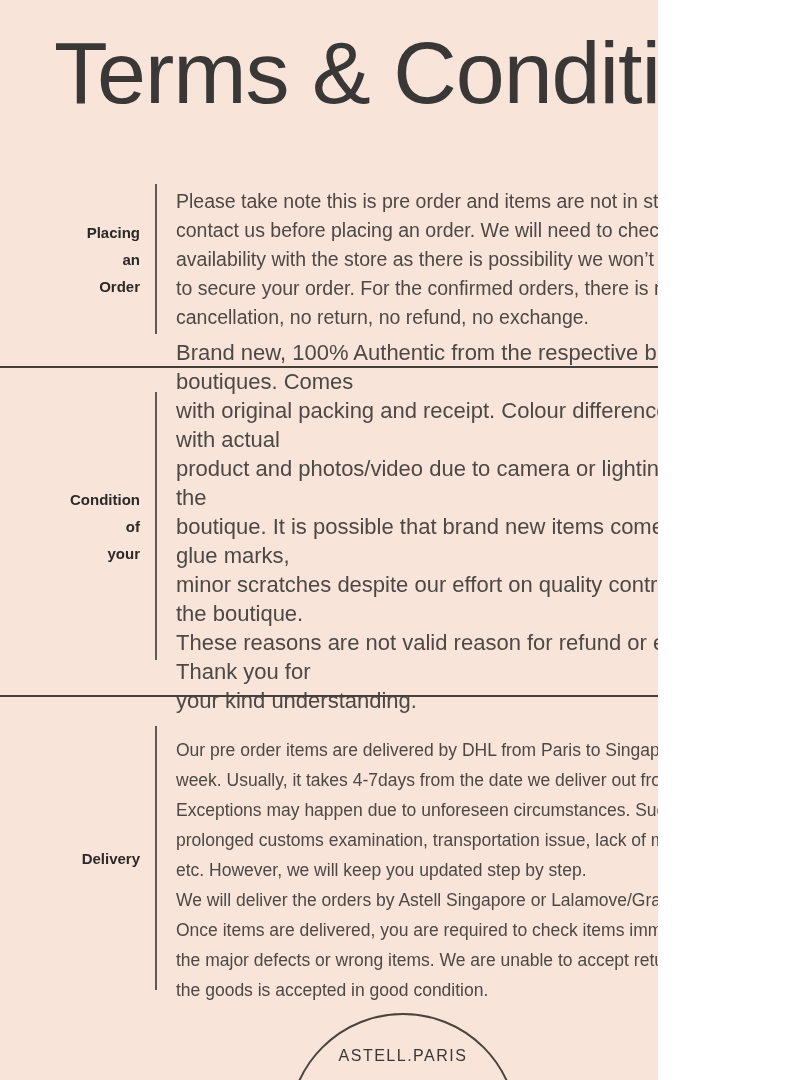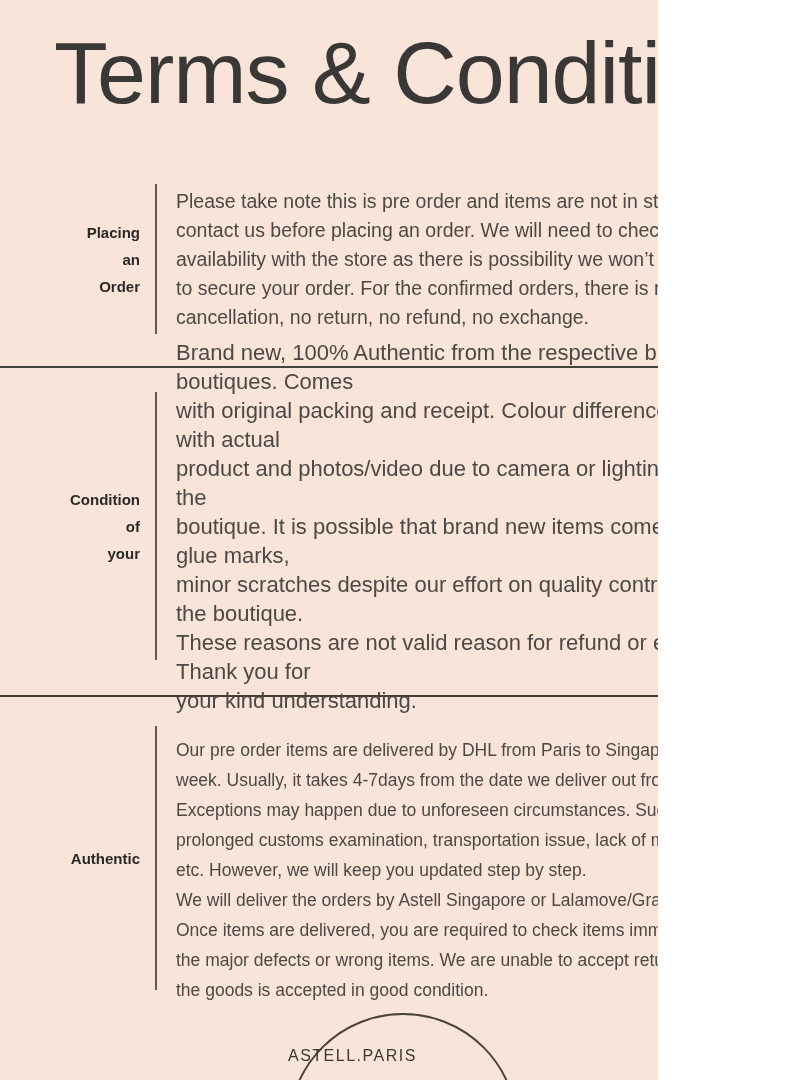--- a/index.html
+++ b/index.html
@@ -69,21 +69,21 @@
   .hdivider-2{top:695px;}
   .brand-circle{
     position:absolute;left:288px;top:1013px;
     width:230px;height:230px;
     border:2px solid var(--circle);
     border-radius:50%;
     background:transparent;
   }
   .brand-name{
     position:absolute;left:288px;top:1047px;width:230px;
-    text-align:left;
+    text-align:center;
     font-size:16px;letter-spacing:1.5px;font-weight:400;
     color:var(--brand);
   }
 </style>
 </head>
 <body>
 
 <div class="page">
 
   <h1 class="page-title">Terms &amp; Condition</h1>
@@ -116,21 +116,21 @@
 boutique. It is possible that brand new items comes with stains, glue marks,
 minor scratches despite our effort on quality control checks at the boutique.
 These reasons are not valid reason for refund or exchange. Thank you for
 your kind understanding.</p>
     </div>
   </section>
 
   <hr class="hdivider hdivider-2">
 
   <section class="section section-3">
-    <h2 class="hcol">Authentic</h2>
+    <h2 class="hcol">Delivery</h2>
     <div class="vrule"></div>
     <div class="bcol">
       <p>Our pre order items are delivered by DHL from Paris to Singapore once a
 week. Usually, it takes 4-7days from the date we deliver out from Paris.
 Exceptions may happen due to unforeseen circumstances. Such as
 prolonged customs examination, transportation issue, lack of manpower
 etc. However, we will keep you updated step by step.
 We will deliver the orders by Astell Singapore or Lalamove/Grab.
 Once items are delivered, you are required to check items immediately for
 the major defects or wrong items. We are unable to accept returns after

